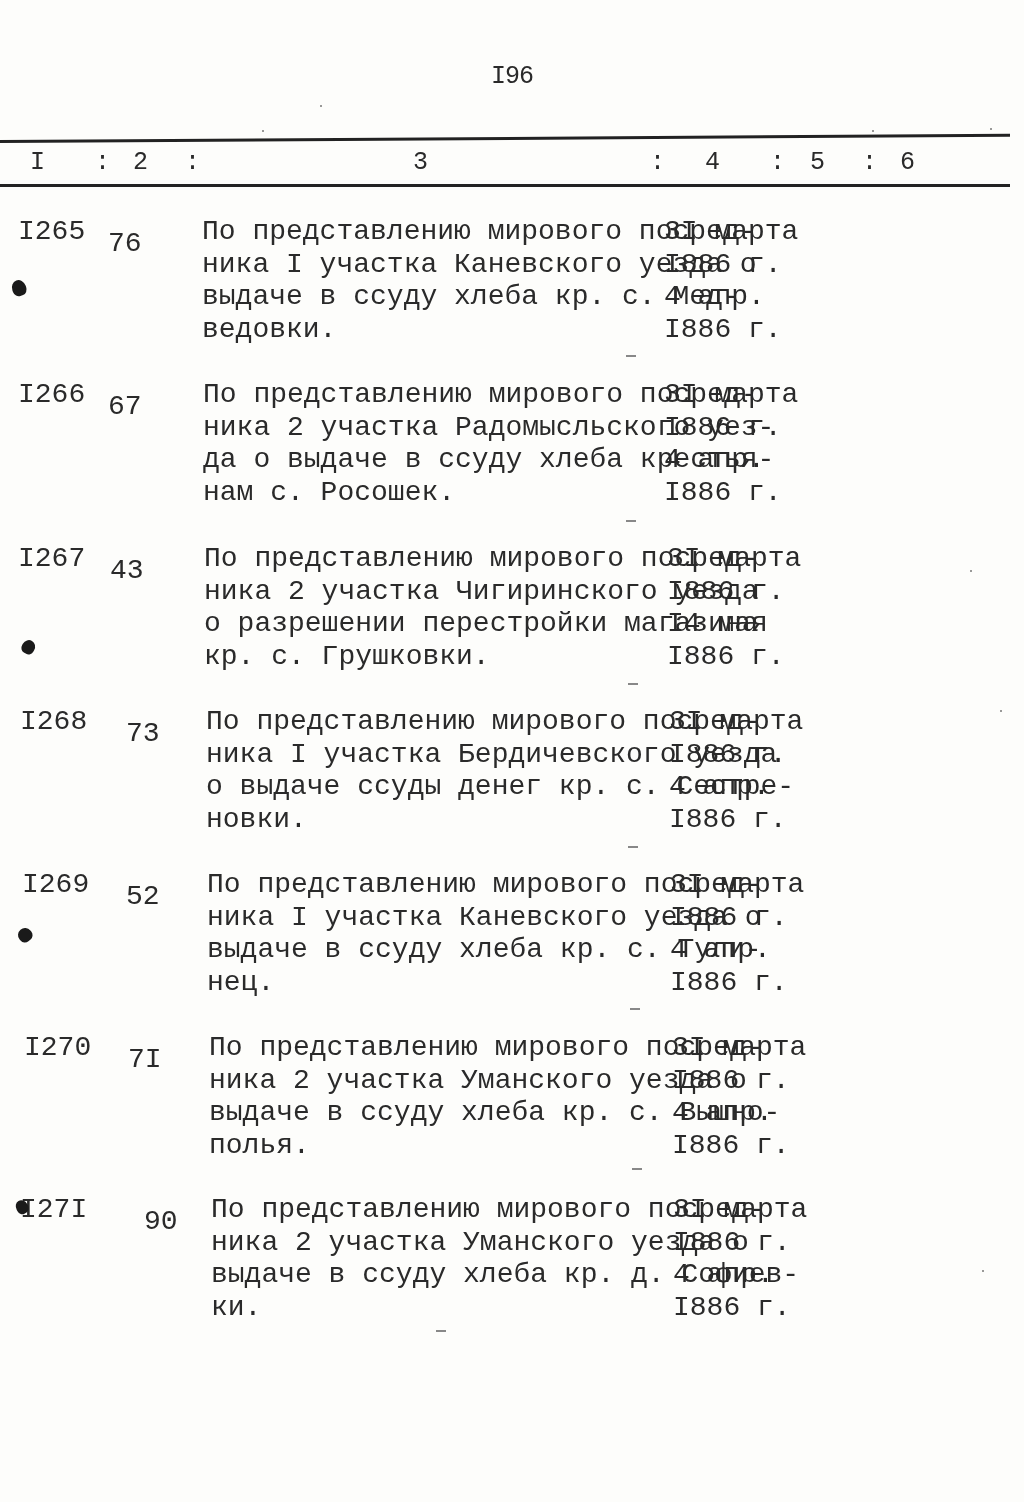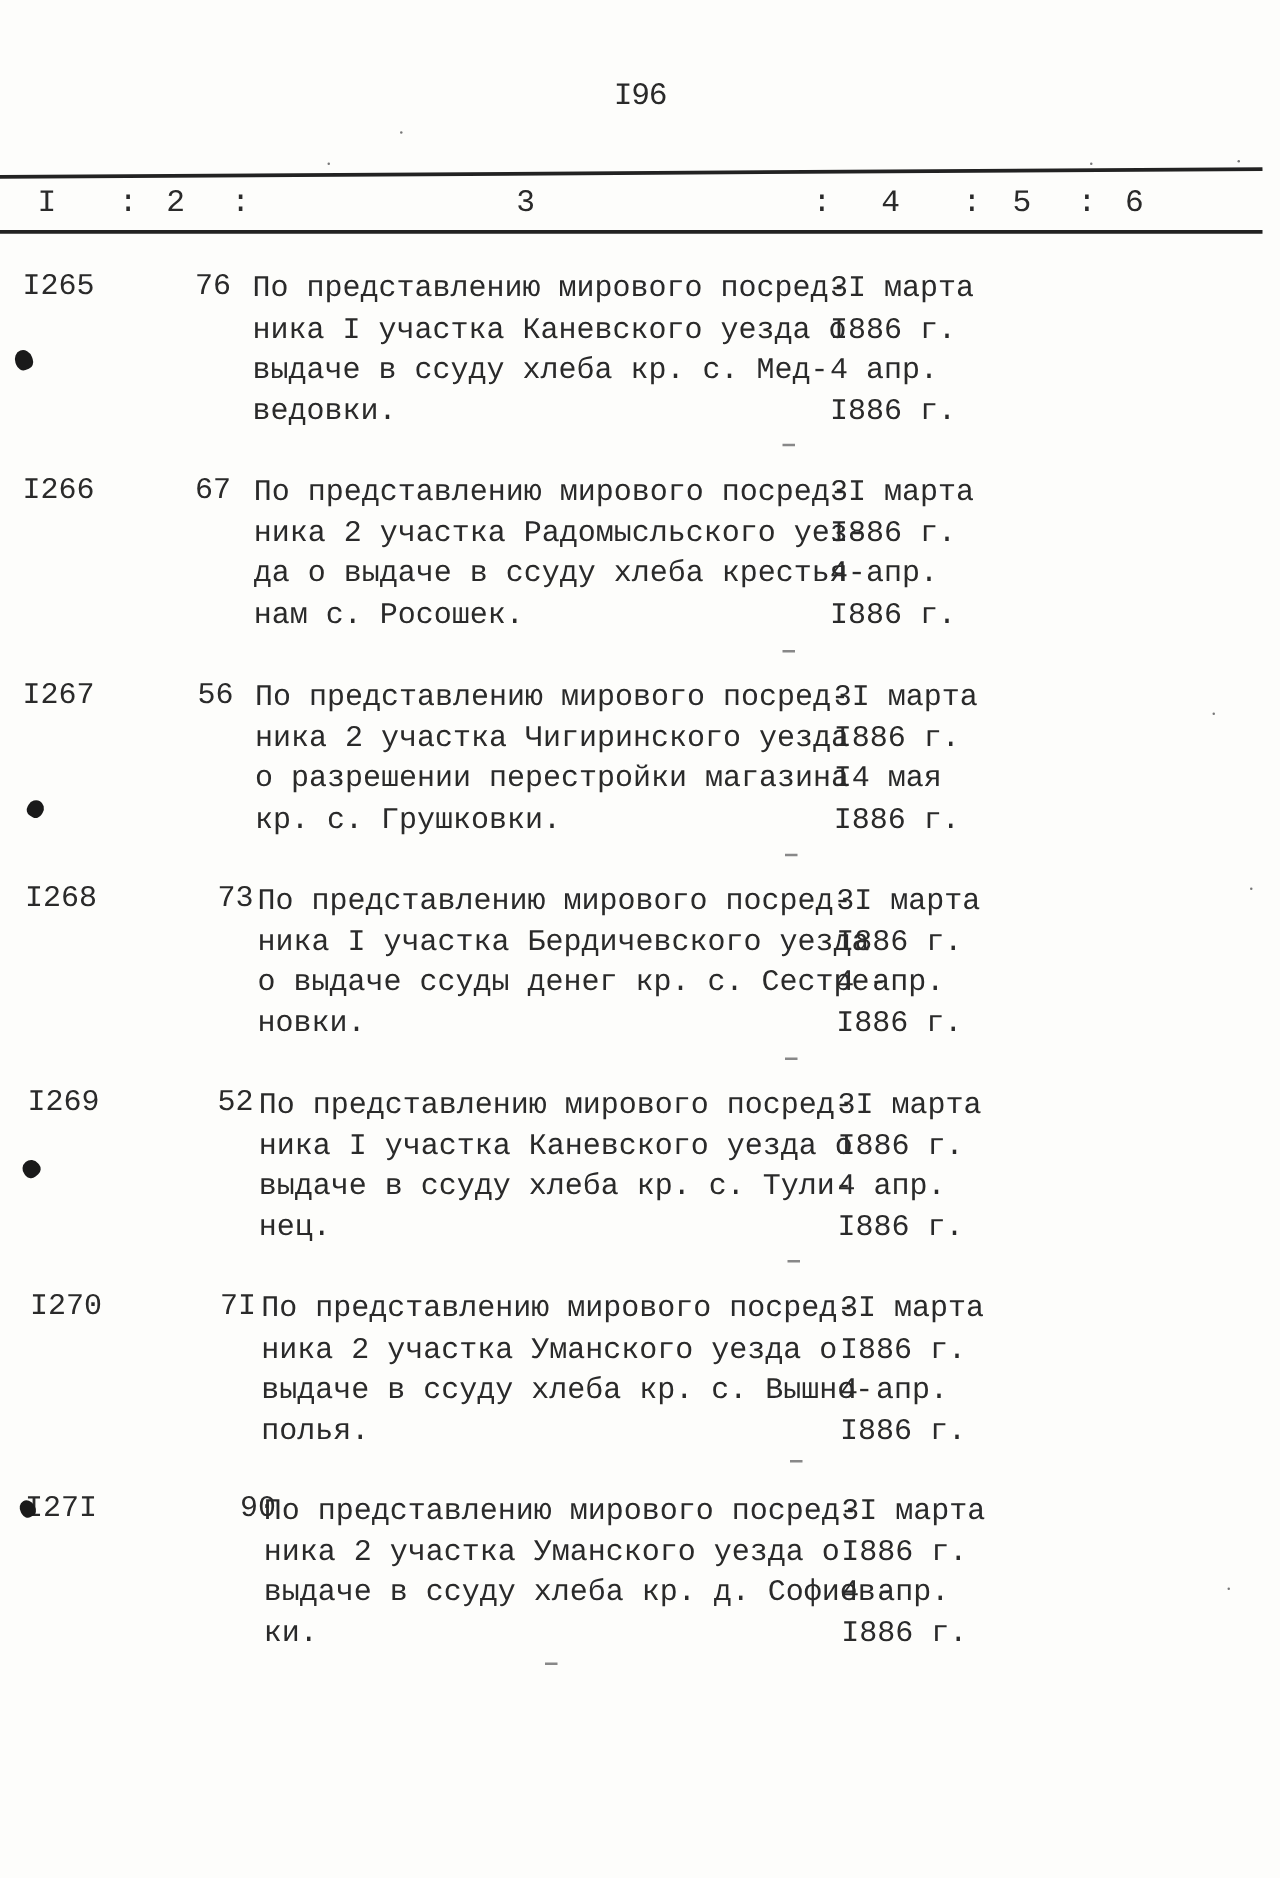--- a/index.html
+++ b/index.html
@@ -20,24 +20,24 @@
   }
   .rule.top { top: 140px; width: 1010px; transform: rotate(-0.35deg); transform-origin: left; }
   .rule.bottom { top: 184px; width: 1010px; }
   .header-row {
     position: absolute; top: 148px; left: 0; width: 1024px; height: 30px;
     font-size: 25px;
   }
   .header-row span { position: absolute; top: 0; }
   .entry {
     position: absolute; left: 0; width: 812px; height: 140px;
-    font-size: 24px;
+    font-size: 28px;
   }
   .entry .num { position: absolute; top: 0; }
-  .entry .orig { position: absolute; top: 0; margin-left: 48px; }
+  .entry .orig { position: absolute; top: 12px; }
   .entry .desc {
     position: absolute; top: 0; left: 202px; width: 470px;
     line-height: 32.5px; white-space: pre;
   }
   .entry .dates {
     position: absolute; top: 0; left: 664px; width: 140px;
     line-height: 32.5px; white-space: pre;
   }
   .mark {
     position: absolute; width: 14px; height: 16px; background: #1a1a1a;
@@ -88,21 +88,21 @@
 да о выдаче в ссуду хлеба крестья-
 нам с. Росошек.</div>
   <div class="dates">3I марта
 I886 г.
 4 апр.
 I886 г.</div>
 </div>
 
 <div class="entry" style="top:543px">
   <span class="num" style="left:18px">I267</span>
-  <span class="orig" style="left:110px">56</span>
+  <span class="orig" style="left:110px">43</span>
   <div class="desc" style="left:204px">По представлению мирового посред-
 ника 2 участка Чигиринского уезда
 о разрешении перестройки магазина
 кр. с. Грушковки.</div>
   <div class="dates" style="left:667px">3I марта
 I886 г.
 I4 мая
 I886 г.</div>
 </div>
 

